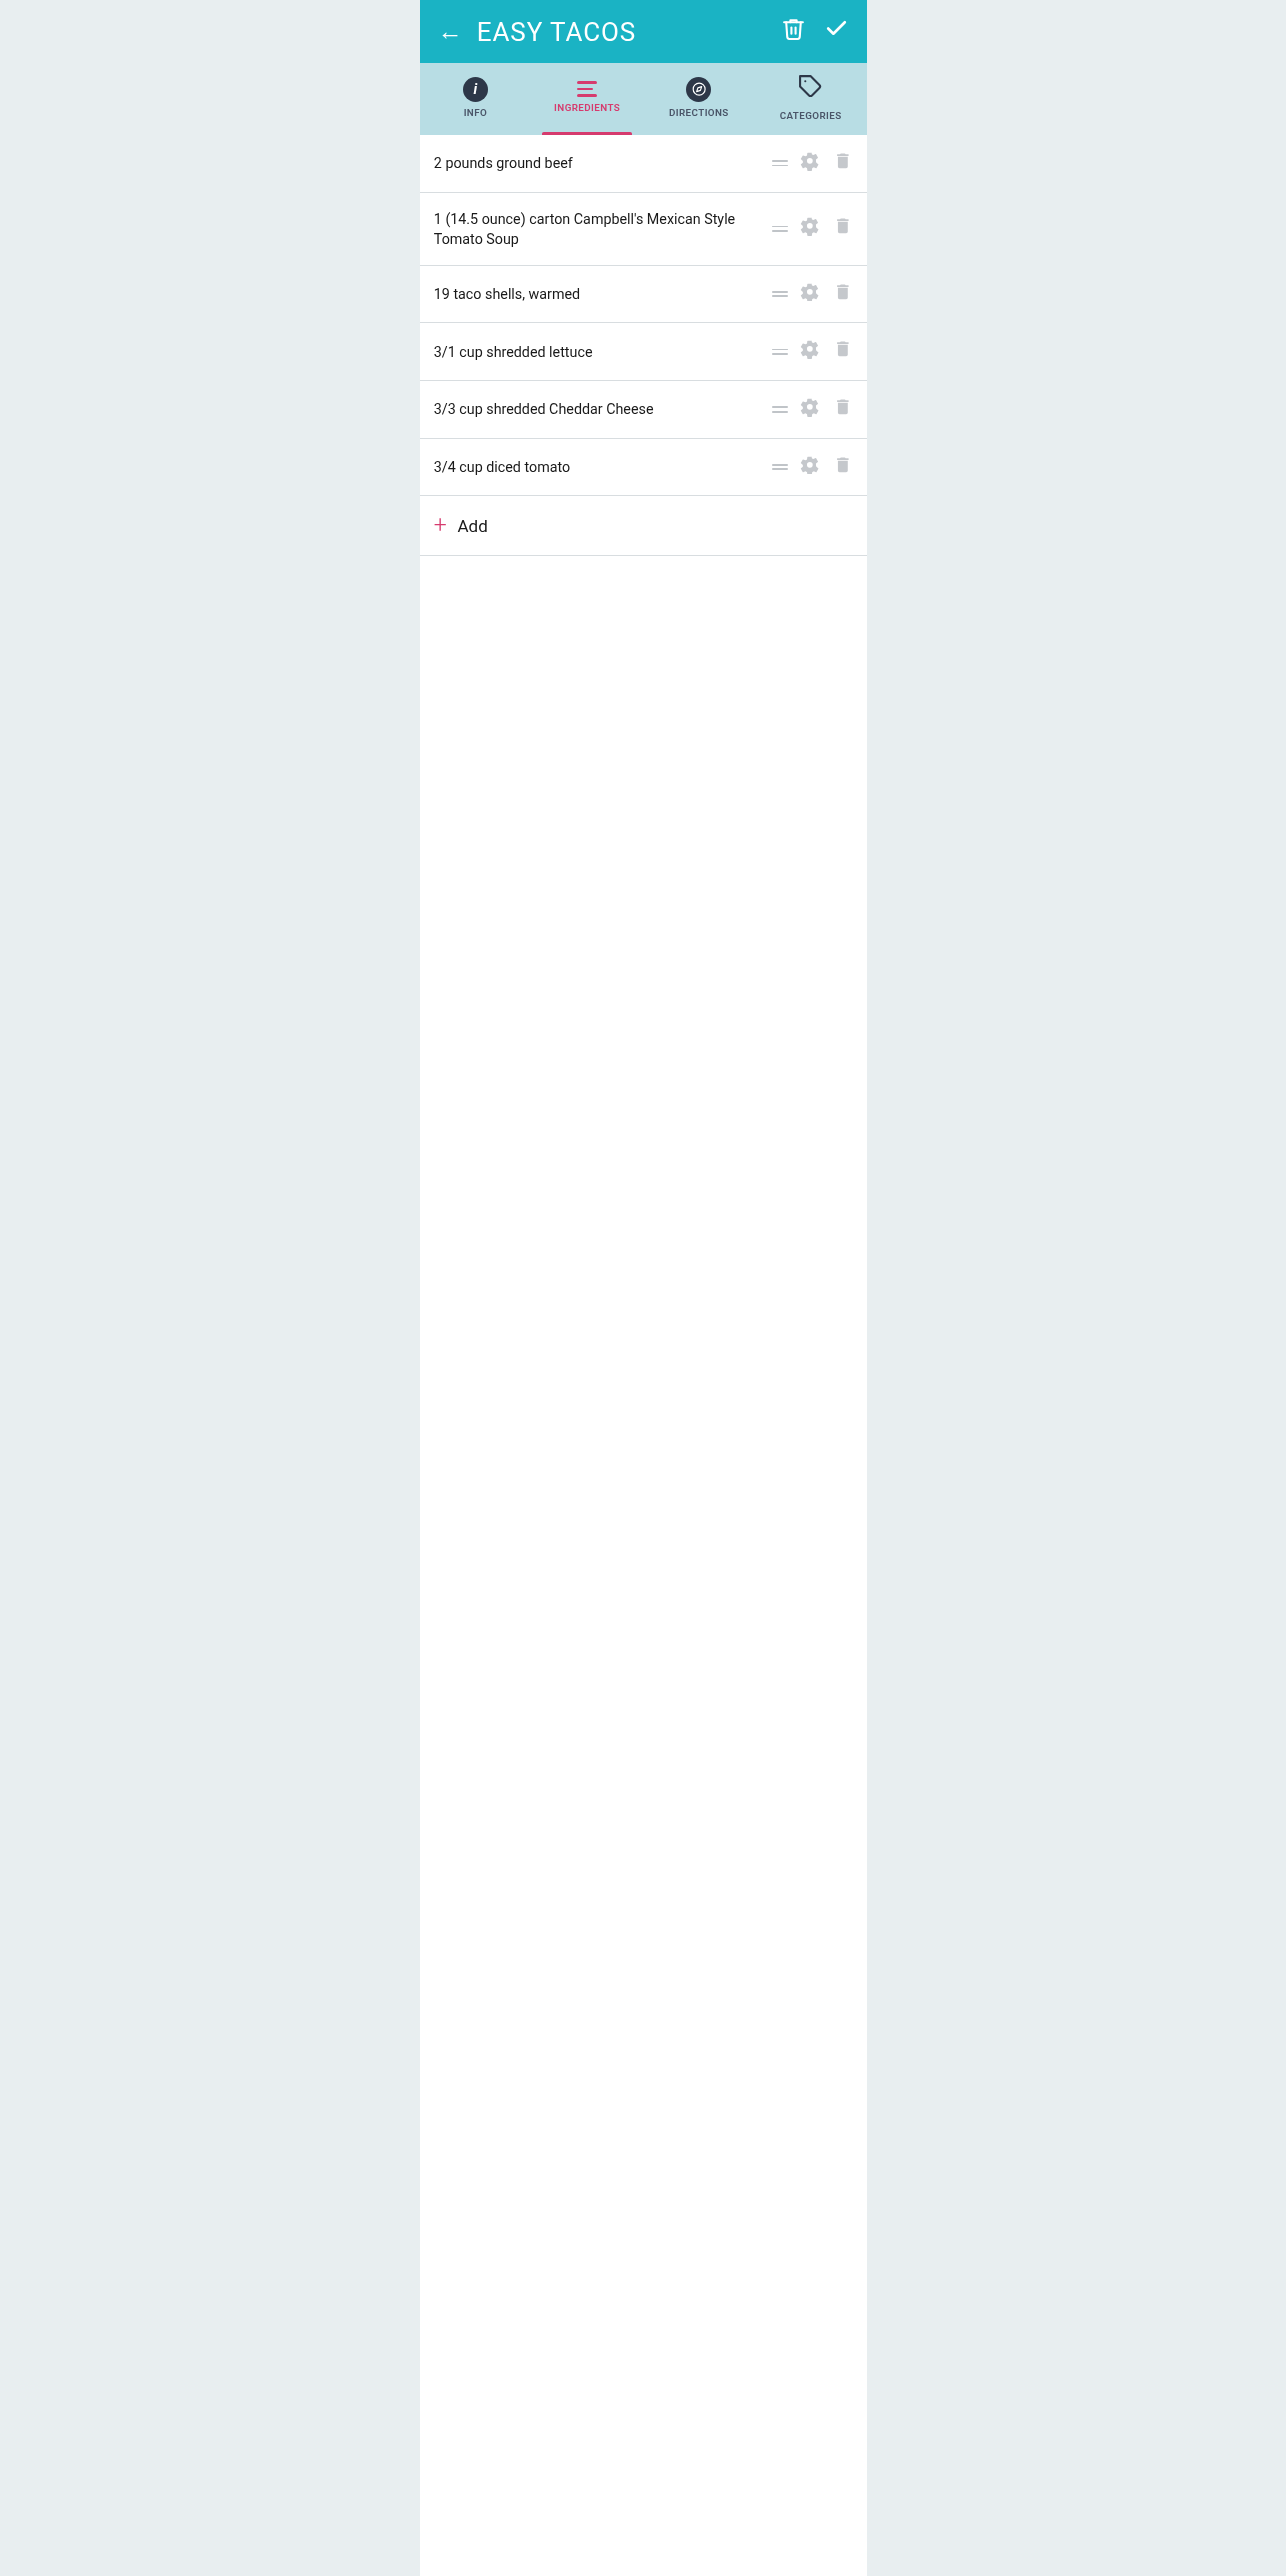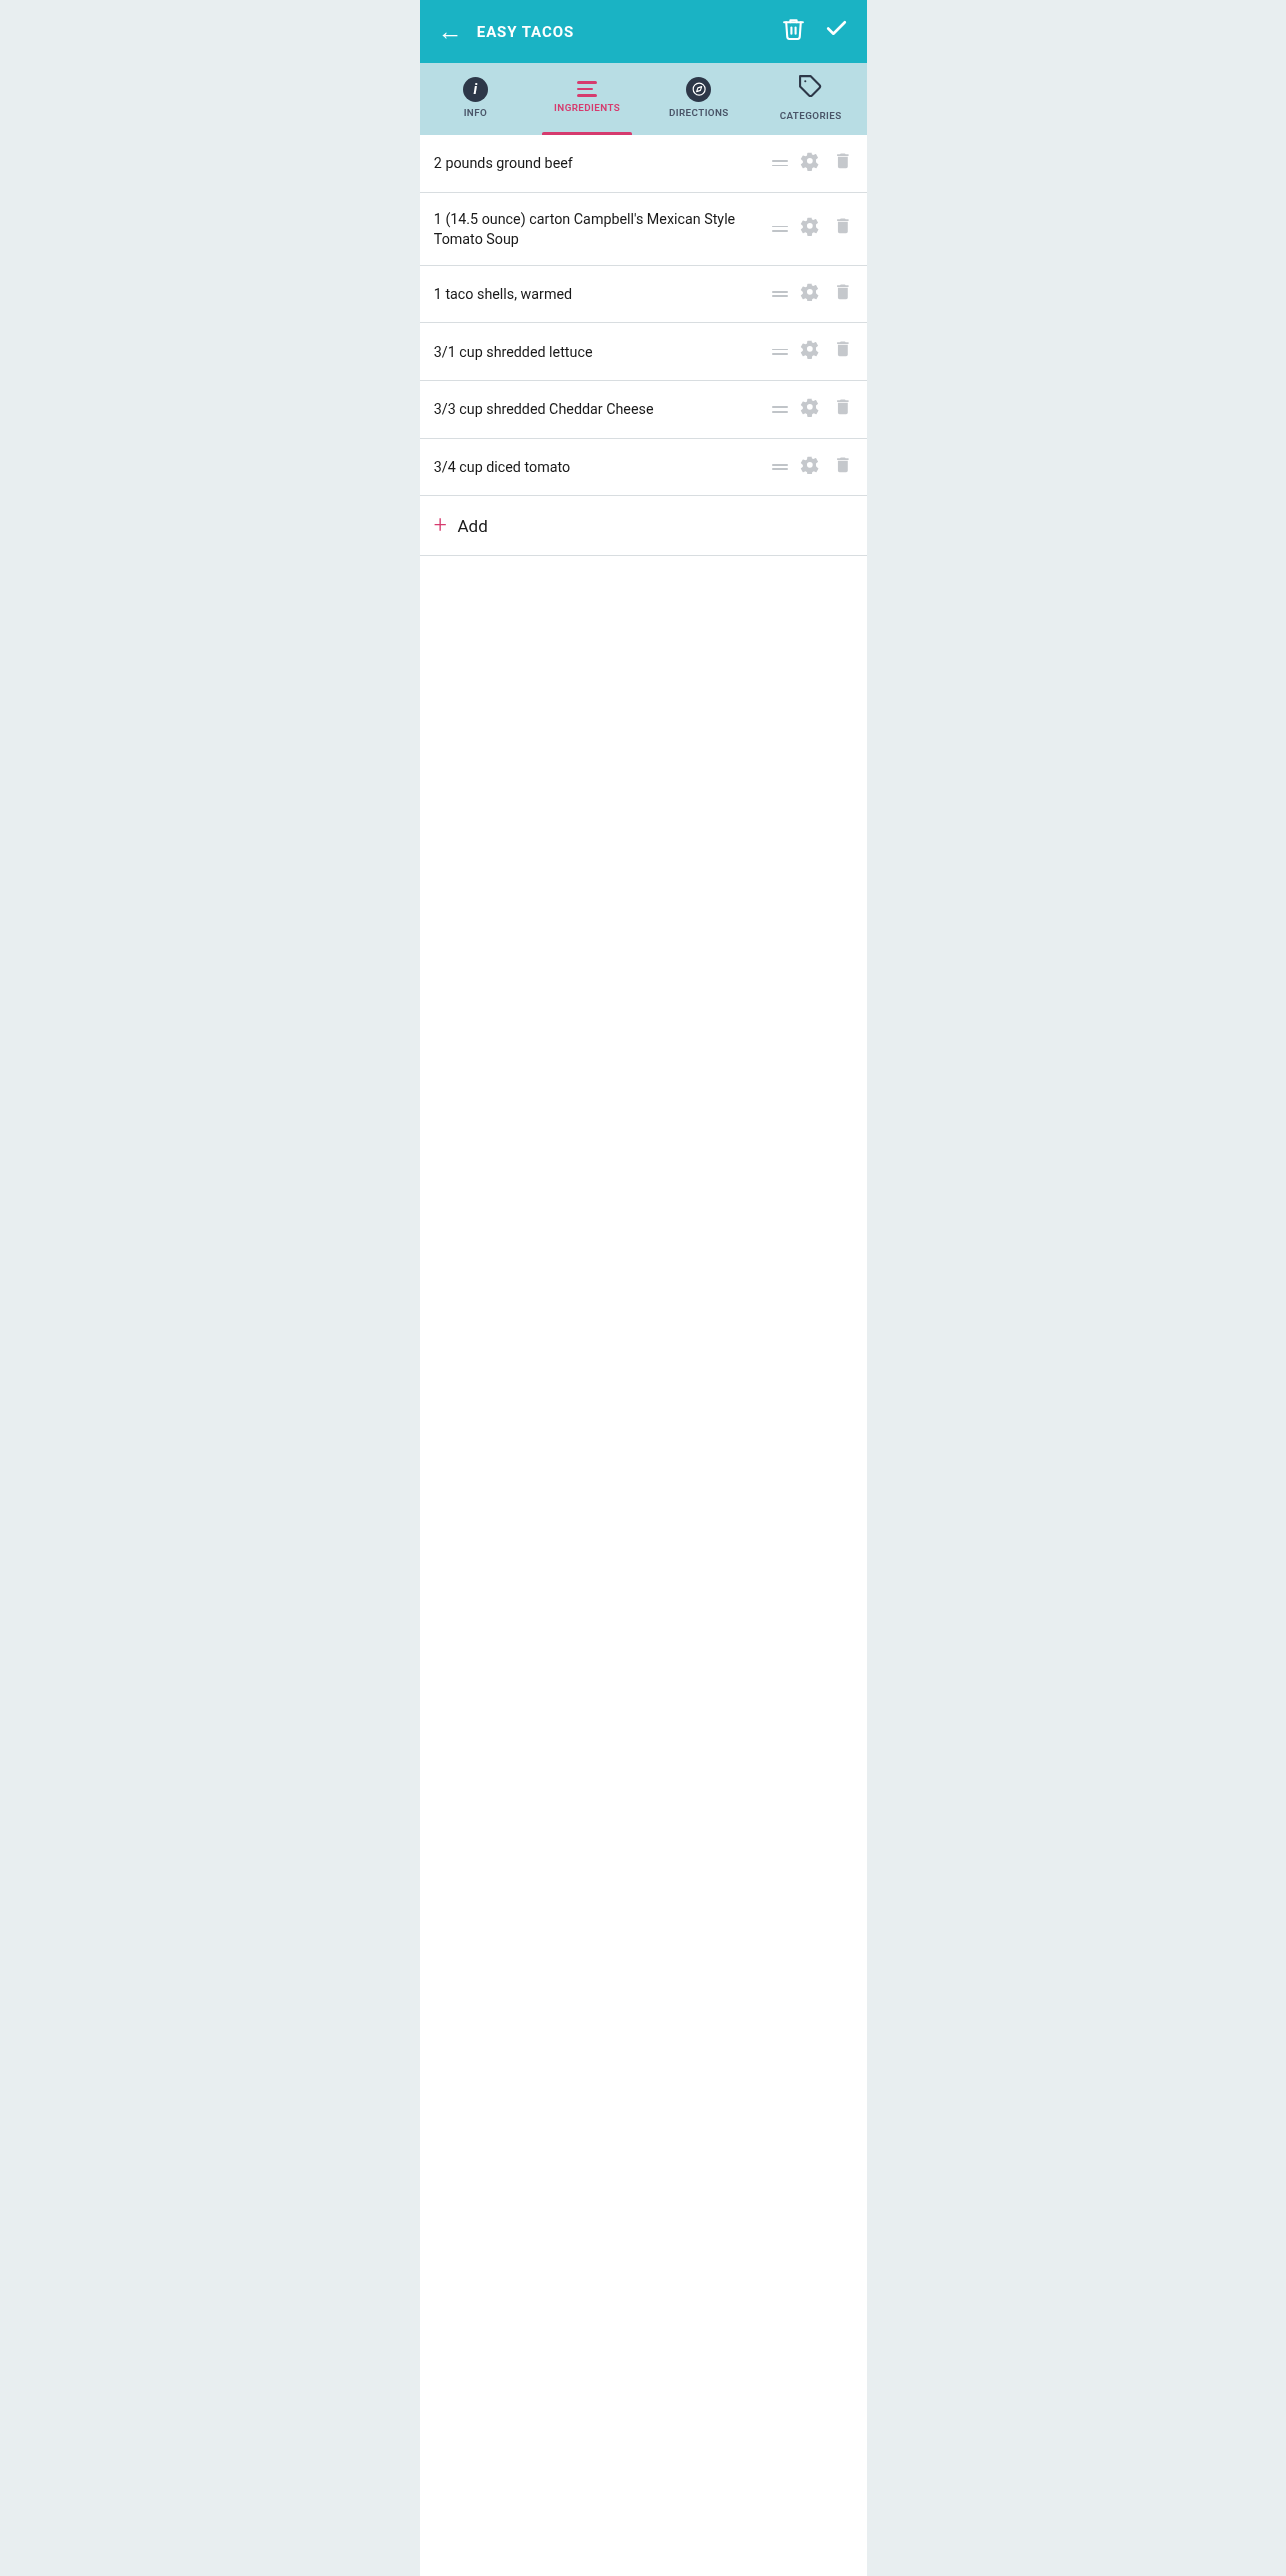--- a/index.html
+++ b/index.html
@@ -35,22 +35,22 @@
 
     .back-btn {
       color: white;
       font-size: 25px;
       cursor: pointer;
       line-height: 1;
     }
 
     .header-title {
       color: white;
-      font-size: 15px;
-      font-weight: 700;
+      font-size: 26px;
+      font-weight: 400;
       letter-spacing: 0.9px;
     }
 
     .header-right {
       display: flex;
       align-items: center;
       gap: 18px;
     }
 
     .header-icon {
@@ -358,21 +358,21 @@
           </svg>
         </span>
         <span class="trash-btn">
           <svg class="trash-svg" xmlns="http://www.w3.org/2000/svg" viewBox="0 0 24 24">
             <path d="M6 19c0 1.1.9 2 2 2h8c1.1 0 2-.9 2-2V7H6v12zM19 4h-3.5l-1-1h-5l-1 1H5v2h14V4z"></path>
           </svg>
         </span>
       </div>
     </div>
       <div class="ingredient-row">
-      <span class="ingredient-text">1 taco shells, warmed</span>
+      <span class="ingredient-text">19 taco shells, warmed</span>
       <div class="row-actions">
         <div class="drag-handle">
           <span></span>
           <span></span>
         </div>
         <span class="gear-btn">
           <svg class="gear-svg" xmlns="http://www.w3.org/2000/svg" viewBox="0 0 24 24">
             <path d="M12 15.5A3.5 3.5 0 0 1 8.5 12 3.5 3.5 0 0 1 12 8.5a3.5 3.5 0 0 1 3.5 3.5 3.5 3.5 0 0 1-3.5 3.5m7.43-2.92c.04-.34.07-.69.07-1.08s-.03-.74-.07-1.08l2.32-1.84c.21-.17.27-.46.14-.71l-2.2-3.84c-.13-.25-.42-.33-.67-.25l-2.73 1.11c-.57-.44-1.18-.8-1.86-1.08l-.42-2.9C14.48 2.24 14.23 2 13.93 2h-4.4c-.3 0-.55.24-.59.53l-.42 2.9c-.68.28-1.29.64-1.86 1.08L3.93 5.4c-.25-.08-.54 0-.67.25L1.06 9.49c-.13.25-.07.54.14.71L3.52 12.1c-.04.34-.07.69-.07 1.08s.03.74.07 1.08L1.2 16.1c-.21.17-.27.46-.14.71l2.2 3.84c.13.25.42.33.67.25l2.73-1.11c.57.44 1.18.8 1.86 1.08l.42 2.9c.04.29.29.53.59.53h4.4c.3 0 .55-.24.59-.53l.42-2.9c.68-.28 1.29-.64 1.86-1.08l2.73 1.11c.25.08.54 0 .67-.25l2.2-3.84c.13-.25.07-.54-.14-.71l-2.32-1.84z"></path>
           </svg>
         </span>

